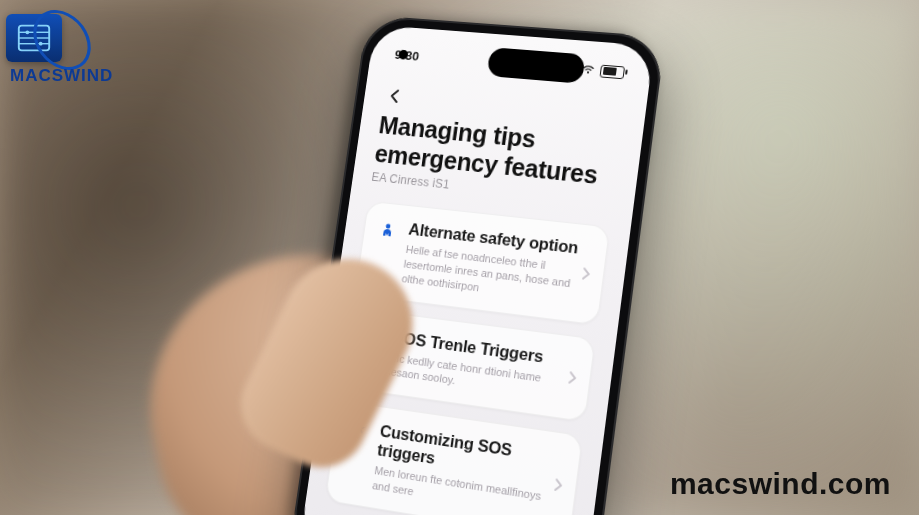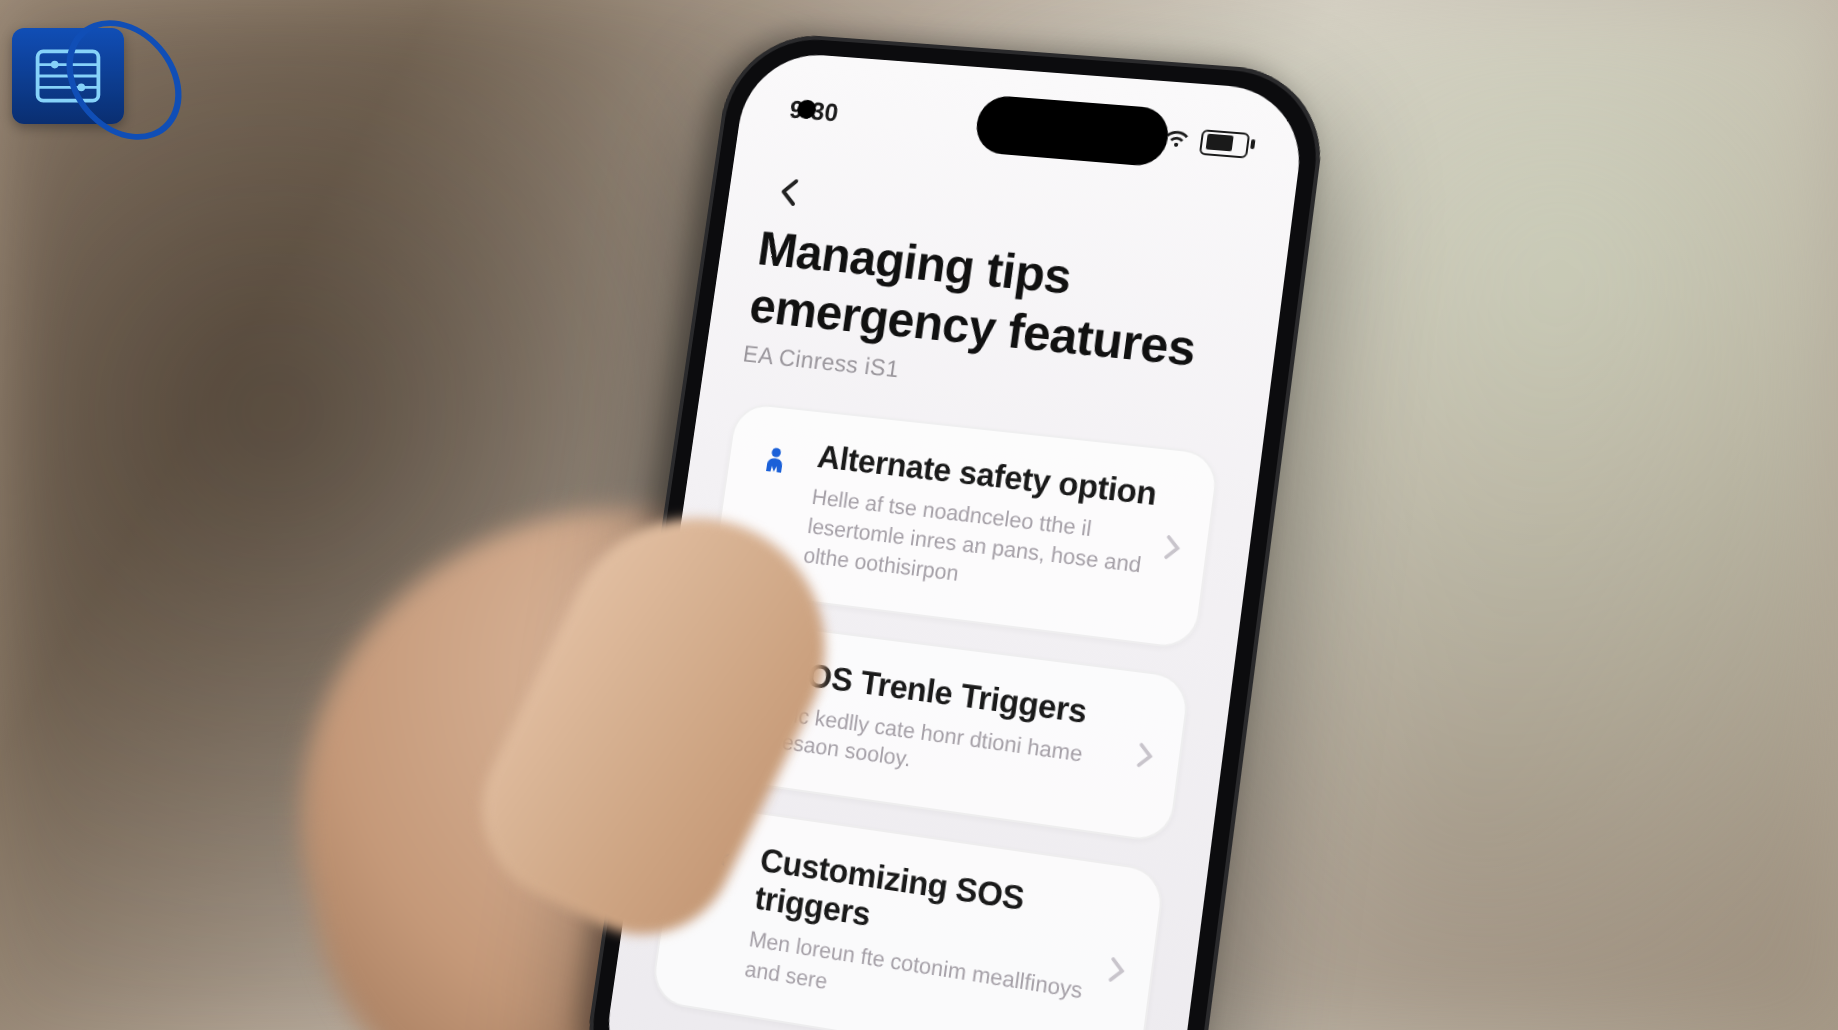--- a/index.html
+++ b/index.html
@@ -49,21 +49,23 @@
           <line x1="4" y1="11" x2="36" y2="11" stroke="#7fd3ff" stroke-width="1.5"></line>
           <line x1="4" y1="17" x2="36" y2="17" stroke="#7fd3ff" stroke-width="1.5"></line>
           <line x1="4" y1="23" x2="36" y2="23" stroke="#7fd3ff" stroke-width="1.5"></line>
           <circle cx="13" cy="11" r="2" fill="#7fd3ff"></circle>
           <circle cx="27" cy="23" r="2" fill="#7fd3ff"></circle>
         </svg>
       </div>
       <div class="logo-ring"></div>
     </div>
   </div>
+  <div style="position:absolute;top:66px;left:10px;font-weight:700;font-size:17px;letter-spacing:1px;color:#083a9e;z-index:50">MACSWIND</div>
 
+  <div class="watermark">macswind.com</div>
 
   <div class="hand"></div>
   <div class="thumb"></div>
 
   <div class="phone">
     <div class="frame"></div>
     <div class="screen">
 
       <div class="cam"></div>
       <div class="island"></div>

